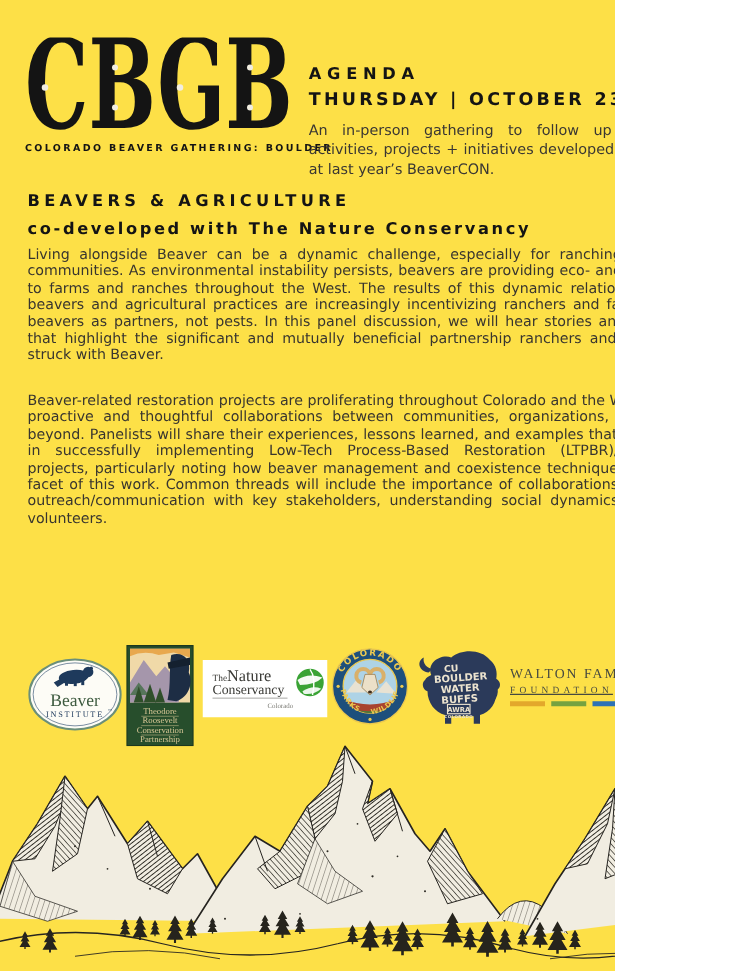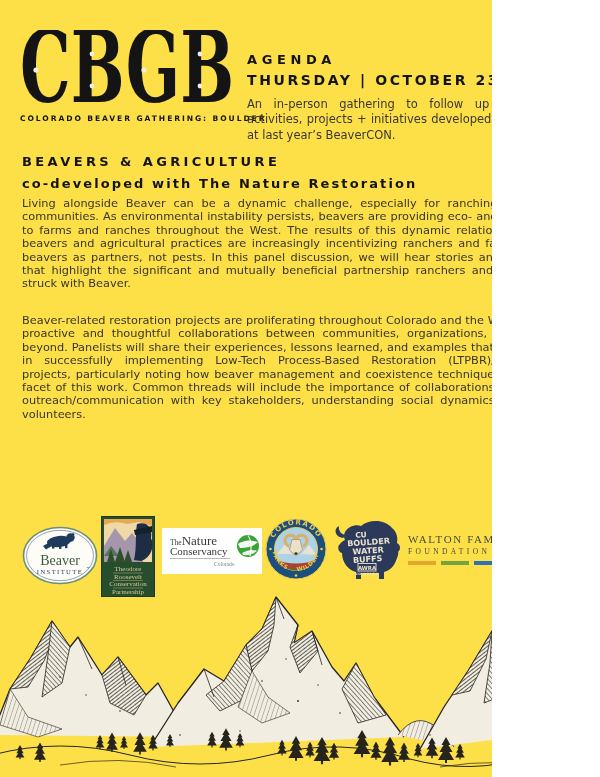--- a/index.html
+++ b/index.html
@@ -34,21 +34,21 @@
   
   .logo{position:absolute;}
   #logo-beaver-institute{left:22px;top:526px;}
   #logo-trcp{left:101px;top:516px;}
   #logo-tnc{left:162px;top:528px;}
   #logo-cpw{left:265px;top:518px;}
   #logo-buffs{left:330px;top:515px;}
   #logo-walton{left:408px;top:533px;width:94px;}
   #logo-stb{left:505px;top:514px;}
   .walton-line1{font-family:"Liberation Serif",serif;font-size:11px;letter-spacing:1.6px;color:#474a40;white-space:nowrap;}
-  .walton-line2{font-family:"Liberation Serif",serif;font-size:7.5px;letter-spacing:3.4px;color:#474a40;margin-top:2px;}
+  .walton-line2{font-family:"Liberation Serif",serif;font-size:7.5px;letter-spacing:3.4px;color:#474a40;margin-top:2px;text-decoration:underline;}
   .walton-bars{display:flex;gap:5px;margin-top:5px;}
   .walton-bars div{height:4px;width:28px;}
   .wb-gold{background:#e3a82b;}.wb-green{background:#76a240;}.wb-blue{background:#2d72b5;}
   
   .mountains{position:absolute;left:0;bottom:0;width:600px;height:192px;}
 </style>
 </head>
 <body>
 
 <div class="page">
@@ -69,21 +69,21 @@
   </div>
 
   <div class="agenda">
     <div class="agenda-title">AGENDA</div>
     <div class="agenda-date">THURSDAY | OCTOBER 23, 2032</div>
     <p class="intro">An in-person gathering to follow up on Colorado activities, projects + initiatives developed and discussed at last year’s BeaverCON.</p>
   </div>
 
   <div class="section" id="section-agriculture">
     <div class="sec-title">BEAVERS &amp; AGRICULTURE</div>
-    <div class="sec-sub">co-developed with The Nature Restoration</div>
+    <div class="sec-sub">co-developed with The Nature Conservancy</div>
     <p class="sec-body">Living alongside Beaver can be a dynamic challenge, especially for ranching and farming communities. As environmental instability persists, beavers are providing eco- and agro-services to farms and ranches throughout the West. The results of this dynamic relationship between beavers and agricultural practices are increasingly incentivizing ranchers and farmers to view beavers as partners, not pests. In this panel discussion, we will hear stories and perspectives that highlight the significant and mutually beneficial partnership ranchers and farmers have struck with Beaver.</p>
   </div>
 
   <div class="section" id="section-water">
     <p class="sec-body">Beaver-related restoration projects are proliferating throughout Colorado and the West due to the proactive and thoughtful collaborations between communities, organizations, agencies, and beyond. Panelists will share their experiences, lessons learned, and examples that assisted them in successfully implementing Low-Tech Process-Based Restoration (LTPBR)/beaver-related projects, particularly noting how beaver management and coexistence techniques are a critical facet of this work. Common threads will include the importance of collaborations, partnerships, outreach/communication with key stakeholders, understanding social dynamics, and utilizing volunteers.</p>
   </div>
 
   <div>
 
     <div class="logo" id="logo-beaver-institute">

